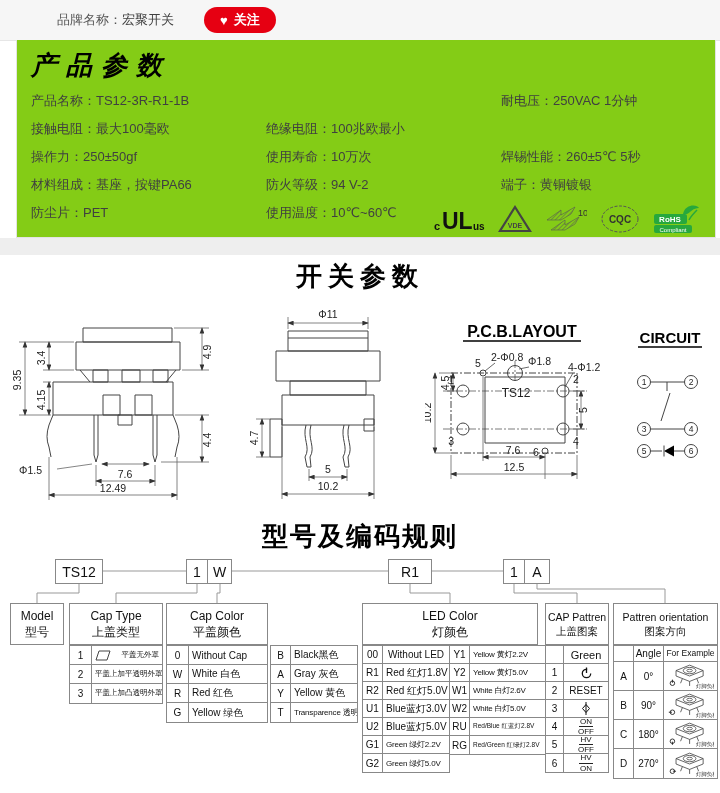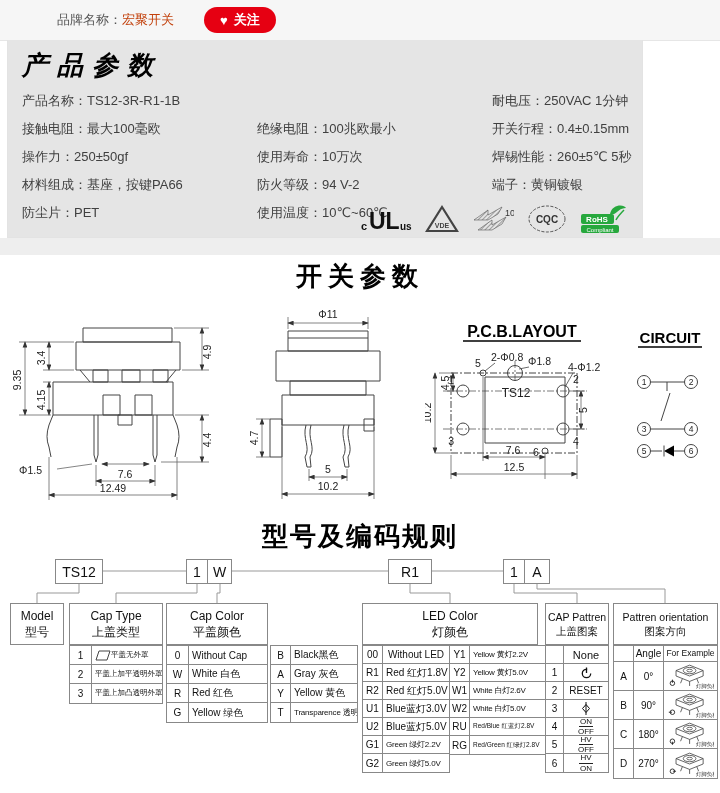--- a/index.html
+++ b/index.html
@@ -2,26 +2,26 @@
 <html><head>
 <meta charset="utf-8">
 <style>
   html,body{margin:0;padding:0;background:#fff;}
   .page{position:relative;width:720px;height:793px;background:#fff;overflow:hidden;
         font-family:"Liberation Sans","DejaVu Sans",sans-serif;color:#333;}
   
   .topbar{position:absolute;left:0;top:0;width:720px;height:40px;background:#f6f6f6;
           border-bottom:1px solid #e6e6e6;display:flex;align-items:center;}
   .brand-label{font-size:13px;color:#555;margin-left:57px;}
-  .brand-name{font-size:13px;color:#c2410c;cursor:pointer;}
+  .brand-name{font-size:13px;color:#404040;cursor:pointer;}
   .follow-btn{margin-left:30px;background:#e60012;color:#fff;border:none;border-radius:13px;
               height:26px;padding:0 16px;display:flex;align-items:center;gap:6px;
               font-size:13px;font-weight:bold;cursor:pointer;}
   
-  .card{position:absolute;left:7px;top:40px;width:636px;height:198px;background:#e5e5e5;
+  .card{position:absolute;left:16px;top:40px;width:700px;height:198px;background:#84cc16;
         border:1px solid #e3e3e3;border-top:none;box-sizing:border-box;}
   .card-title{position:absolute;left:14px;top:8px;font-family:"DejaVu Serif",serif;
               font-style:italic;font-weight:bold;font-size:26px;letter-spacing:9px;color:#000;}
   .spec{position:absolute;font-size:13px;color:#404040;white-space:nowrap;}
   .certs{position:absolute;right:14px;bottom:3px;display:flex;align-items:flex-end;gap:13px;}
   .divider{position:absolute;left:0;top:238px;width:720px;height:17px;background:#eeeeee;}
   
   .sec-switch{position:absolute;left:0;top:255px;width:720px;height:260px;}
   .sec-coding{position:absolute;left:0;top:515px;width:720px;height:278px;}
   .sec-title{position:absolute;left:0;top:4px;width:720px;text-align:center;font-size:26px;
@@ -34,21 +34,21 @@
             display:flex;align-items:center;justify-content:center;font-size:14px;color:#111;box-sizing:border-box;}
   .hdr-box{position:absolute;top:88px;height:42px;border:1px solid #888;background:#fff;
            display:flex;flex-direction:column;align-items:center;justify-content:center;
            font-size:12px;line-height:1.35;color:#111;box-sizing:border-box;text-align:center;}
   .hdr-box.small{font-size:10.5px;}
   .tbl{position:absolute;border:1px solid #888;background:#fff;box-sizing:border-box;}
   .trow{display:flex;box-sizing:border-box;border-bottom:1px solid #888;align-items:stretch;}
   .trow:last-child{border-bottom:none;}
   .tc{display:flex;align-items:center;box-sizing:border-box;font-size:10px;color:#111;}
   .tc.code{justify-content:center;border-right:1px solid #888;flex:0 0 auto;}
-  .tc.desc{flex:1;padding:0 3px;white-space:nowrap;overflow:hidden;}
+  .tc.desc{flex:1;padding:0 3px;white-space:nowrap;overflow:hidden;justify-content:space-between;}
   .tc.center{justify-content:center;}
   .tiny{font-size:7.5px;white-space:normal;line-height:1.1;}
   .smaller{font-size:8px;letter-spacing:-0.2px;}
   .stack{display:flex;flex-direction:column;align-items:center;font-size:8px;line-height:1.15;width:100%;}
   .stack .top{border-bottom:1px solid #222;padding:0 1px;}
   .conn{position:absolute;left:0;top:0;}
 </style>
 </head>
 <body>
 
@@ -71,21 +71,20 @@
     <div class="spec" style="left:14px;top:108px">操作力：250±50gf</div>
     <div class="spec" style="left:14px;top:136px">材料组成：基座，按键PA66</div>
     <div class="spec" style="left:14px;top:164px">防尘片：PET</div>
 
     <div class="spec" style="left:249px;top:80px">绝缘电阻：100兆欧最小</div>
     <div class="spec" style="left:249px;top:108px">使用寿命：10万次</div>
     <div class="spec" style="left:249px;top:136px">防火等级：94 V-2</div>
     <div class="spec" style="left:249px;top:164px">使用温度：10℃~60℃</div>
 
     <div class="spec" style="left:484px;top:52px">耐电压：250VAC  1分钟</div>
-    <div class="spec" style="left:484px;top:80px">开关行程：0.4±0.15mm</div>
     <div class="spec" style="left:484px;top:108px">焊锡性能：260±5℃  5秒</div>
     <div class="spec" style="left:484px;top:136px">端子：黄铜镀银</div>
 
     <div class="certs">
       <svg width="52" height="30" viewBox="0 0 52 30">
         <text x="1" y="26" font-size="11" font-weight="bold" fill="#111">c</text>
         <text x="9" y="25" font-size="23" font-weight="bold" fill="#111">UL</text>
         <text x="40" y="26" font-size="10" font-weight="bold" fill="#111">us</text>
       </svg>
       <svg width="34" height="30" viewBox="0 0 34 30">
@@ -465,21 +464,21 @@
         </div>
       <div class="trow" style="height:18px">
           <div class="tc code" style="width:20px">RG</div>
           <div class="tc desc" style="font-size:6.5px">Red/Green 红绿灯2.8V</div>
         </div>
     </div>
 
     <div class="tbl" style="left:545px;top:130px;width:64px">
       <div class="trow" style="height:18px">
           <div class="tc code" style="width:18px"></div>
-          <div class="tc desc center" style="font-size:11px">None</div>
+          <div class="tc desc center" style="font-size:11px">Green</div>
         </div>
       <div class="trow" style="height:18px">
           <div class="tc code" style="width:18px">1</div>
           <div class="tc desc center">
         <svg width="11" height="12" viewBox="0 0 11 12">
               <circle cx="5.5" cy="6.5" r="4.2" fill="none" stroke="#111" stroke-width="1.3" stroke-dasharray="20 6"></circle>
               <line x1="5.5" y1="0.5" x2="5.5" y2="6" stroke="#111" stroke-width="1.3"></line>
             </svg>
       </div>
         </div>

